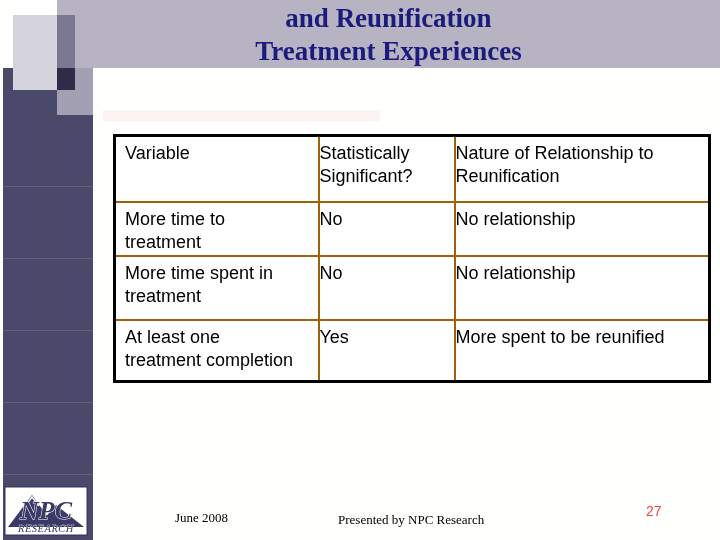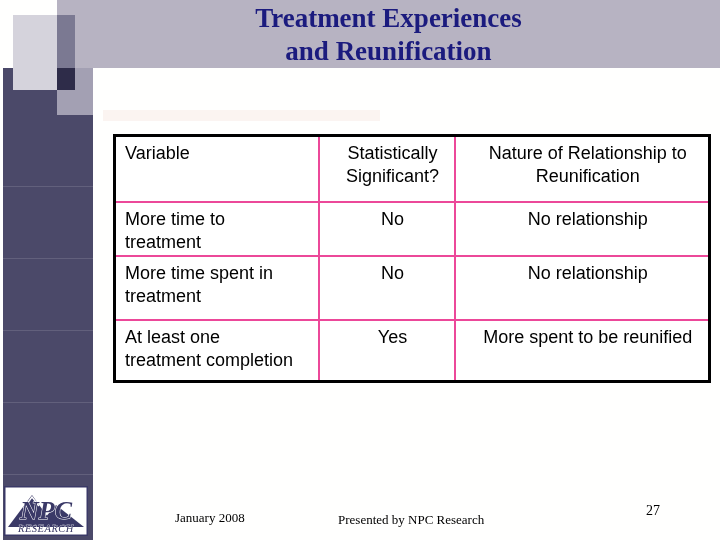--- a/index.html
+++ b/index.html
@@ -25,41 +25,41 @@
   .notch{position:absolute;left:0;width:100%;height:1px;background:rgba(255,255,255,0.13);}
   
   .faint-strip{position:absolute;left:103px;top:110px;width:277px;height:11px;background:#fbf4f1;}
   
   table.results{
     position:absolute;left:113px;top:134px;width:595px;
     border-collapse:collapse;table-layout:fixed;background:#ffffff;
     border:3px solid #000;font-size:18px;color:#000;
   }
   table.results th,table.results td{
-    border:2px solid #ec4899;vertical-align:top;font-weight:normal;
+    border:2px solid #a16207;vertical-align:top;font-weight:normal;
     white-space:pre-line;line-height:23px;padding:5px 4px 0 9px;text-align:left;
   }
-  table.results .c{text-align:center;padding-left:16px;}
+  table.results .c{text-align:left;padding-left:0;}
   tr.r-head{height:66px;} tr.r-1{height:54px;margin-left:13px;} tr.r-2{height:64px;margin-top:48px;} tr.r-3{height:62px;margin-top:24px;}
   
   .footer-date{position:absolute;left:175px;top:510px;font-family:"Liberation Serif",serif;font-size:13px;color:#000;}
   .footer-credit{position:absolute;left:317px;top:512px;font-family:"Liberation Serif",serif;font-size:13px;color:#000;margin-left:21px;}
-  .page-number{position:absolute;left:646px;top:503px;font-family:Liberation Serif, serif;font-size:14px;color:#000000;text-align:center;}
+  .page-number{position:absolute;left:646px;top:503px;font-family:Liberation Sans, sans-serif;font-size:14px;color:#ef4444;text-align:center;}
   
   .logo{position:absolute;left:4px;top:486px;width:84px;height:50px;z-index:4;}
 </style>
 </head>
 <body>
 
 <div class="slide">
 
   <div class="banner"></div>
   <div class="title">
+    <div>and Reunification</div>
     <div>Treatment Experiences</div>
-    <div>and Reunification</div>
   </div>
 
   <div class="sq sq-light"></div>
   <div class="sq sq-slate"></div>
   <div class="sq sq-medium"></div>
   <div class="sq sq-dark"></div>
 
   <div class="sidebar">
     <div class="notch" style="top:118px"></div>
     <div class="notch" style="top:190px"></div>
@@ -107,17 +107,17 @@
 
   <svg class="logo" viewBox="0 0 84 50">
     <rect x="0.75" y="0.75" width="82.5" height="48.5" fill="#ffffff" stroke="#3a3967" stroke-width="1.5"></rect>
     <path d="M4 41 L28 9 L51 41 Z" fill="#3a3967"></path>
     <path d="M33 41 L52 19 L80 41 Z" fill="#3a3967"></path>
     <path d="M20 22 L28 11 L35 20" fill="none" stroke="#ffffff" stroke-width="1.4"></path>
     <text x="42" y="33" text-anchor="middle" font-family="Liberation Serif, serif" font-size="26" font-style="italic" font-weight="bold" fill="#3a3967" stroke="#ffffff" stroke-width="1" paint-order="stroke">NPC</text>
     <text x="42" y="45.5" text-anchor="middle" font-family="Liberation Serif, serif" font-size="10.5" font-style="italic" letter-spacing="0.5" fill="#3a3967" stroke="#ffffff" stroke-width="0.4" paint-order="stroke">RESEARCH</text>
   </svg>
 
-  <div class="footer-date">January 2008</div>
+  <div class="footer-date">June 2008</div>
   <div class="footer-credit">Presented by NPC Research</div>
   <div class="page-number">27</div>
 
 </div>
 
 </body></html>

